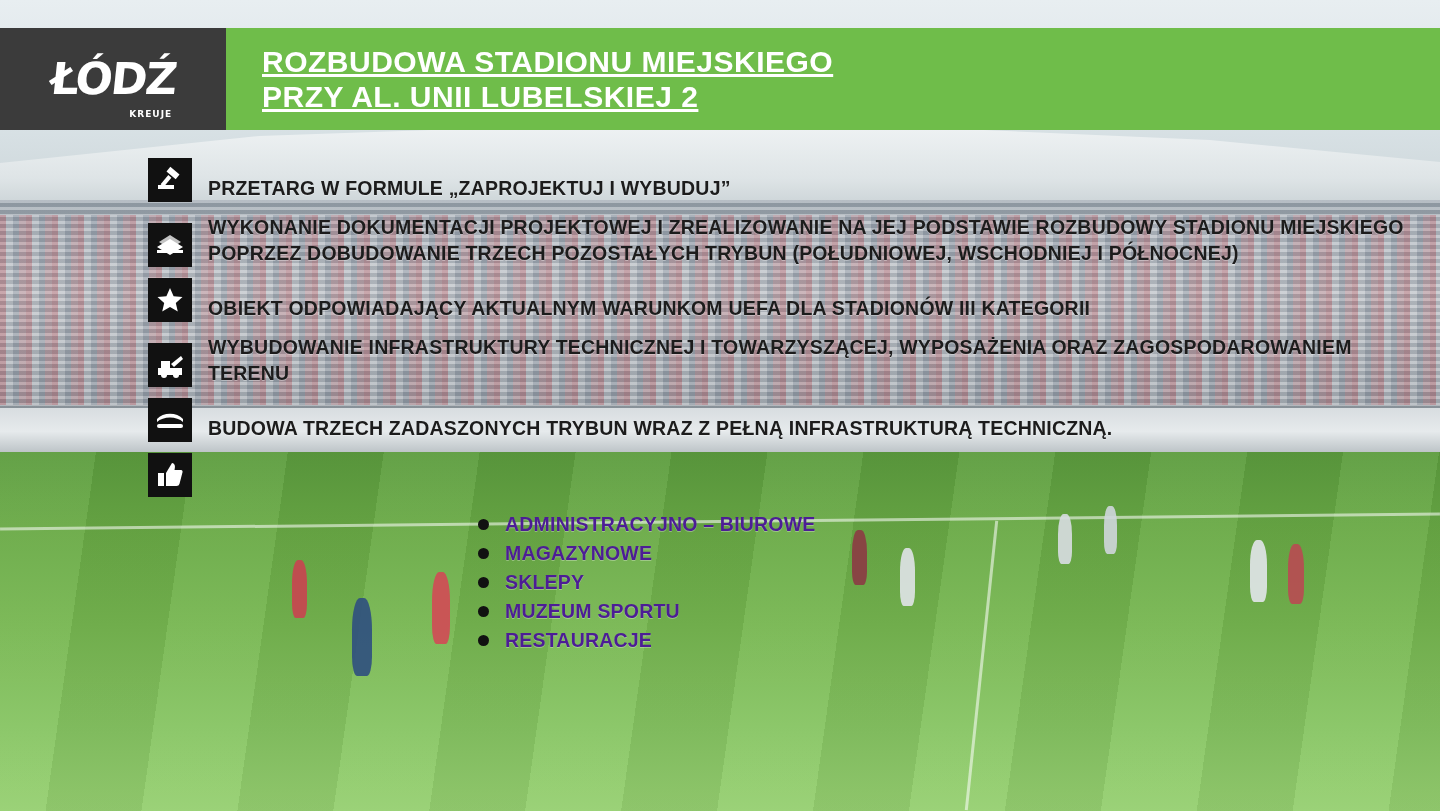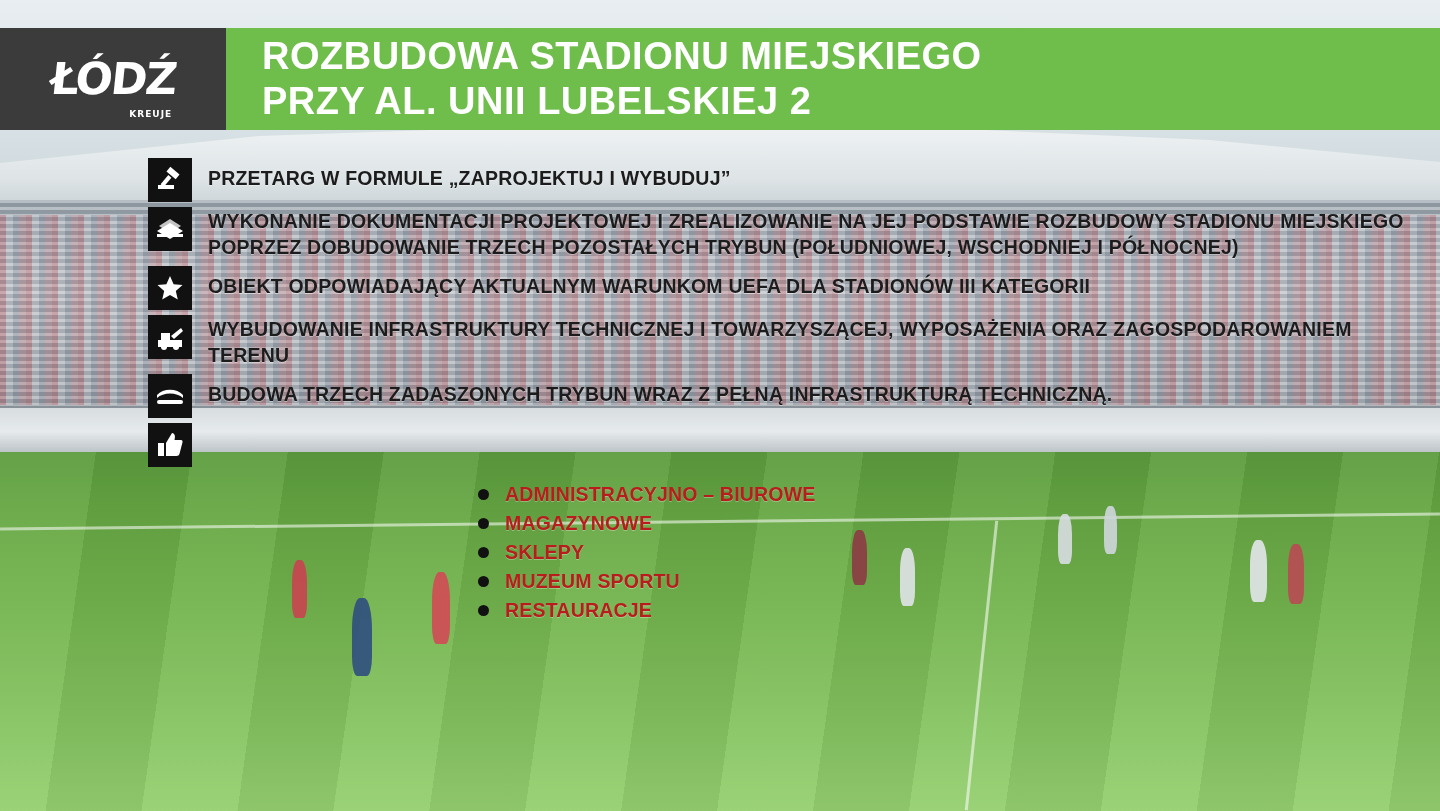--- a/index.html
+++ b/index.html
@@ -135,39 +135,40 @@
     flex: 1;
     background: #6fbd4a;
     display: flex;
     flex-direction: column;
     justify-content: center;
     padding-left: 36px;
   }
   .title-line {
     color: #ffffff;
     font-weight: bold;
-    font-size: 38px;
+    font-size: 30px;
     letter-spacing: .5px;
     line-height: 1.18;
     text-transform: uppercase;
     font-family: "Liberation Sans", sans-serif;
+    text-decoration: underline;
   }
 
   
   .content {
     position: absolute;
     left: 148px;
     top: 158px;
     right: 30px;
     z-index: 5;
   }
   .row {
     display: flex;
-    align-items: flex-start;
-    margin-bottom: 5px;
+    align-items: flex-end;
+    margin-bottom: 11px;
   }
   .icon {
     width: 44px;
     height: 44px;
     flex: none;
     background: #111111;
     margin-right: 16px;
     display: flex;
     align-items: center;
     justify-content: center;
@@ -198,21 +199,21 @@
   }
   .dot {
     width: 11px;
     height: 11px;
     border-radius: 50%;
     background: #111111;
     flex: none;
     margin-right: 16px;
   }
   .sub-text {
-    color: #b91c1c;
+    color: #4c1d95;
     font-weight: bold;
     font-size: 19.5px;
     letter-spacing: .2px;
     text-transform: uppercase;
     text-shadow: 0 1px 0 rgba(255,255,255,.3);
   }
 </style>
 </head>
 <body>
 

